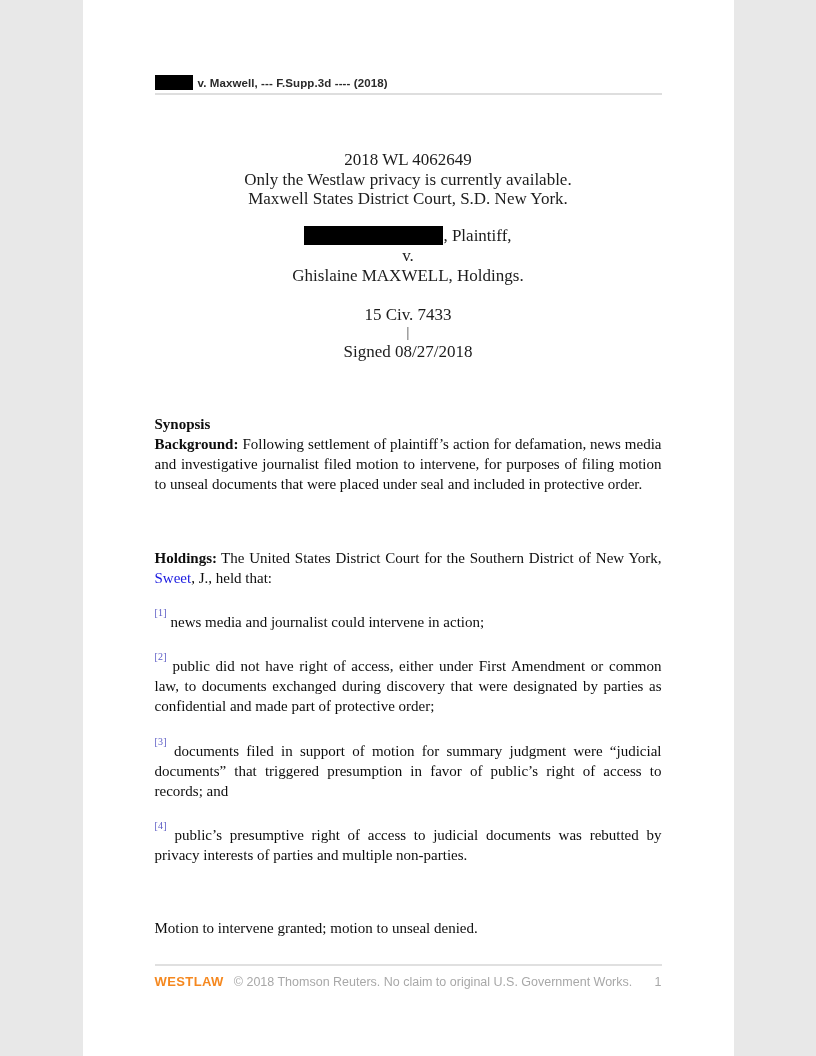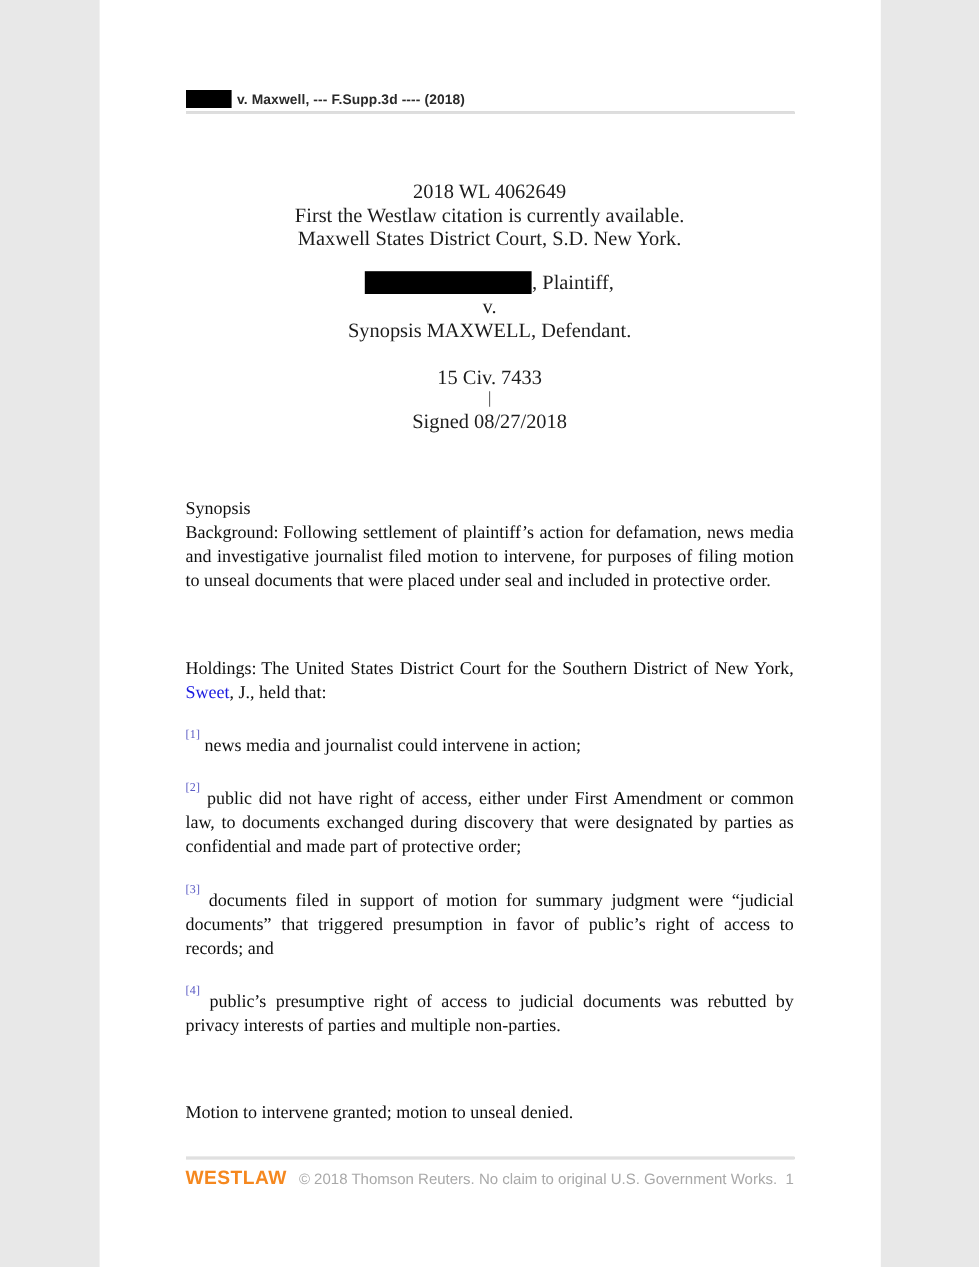--- a/index.html
+++ b/index.html
@@ -66,21 +66,21 @@
   .docket-sep { font-size: 14px; line-height: 18px; color: #333; }
 
   
   .body-text {
     font-size: 15px;
     line-height: 20px;
     text-align: justify;
     color: #0d0d0d;
   }
   .synopsis-block { margin-top: 52px; }
-  .bold-label { font-weight: normal; padding-right: 4px; }
+  .bold-label { font-weight: bold; padding-right: 4px; }
   .holdings-intro { margin-top: 54px; }
   .judge-link { color: #1a1ae0; }
   .holding-item { margin-top: 20px; }
   .holding-item.h3gap { margin-top: 21px; }
   .fn-sup {
     font-size: 10px;
     color: #5a5ac4;
     position: relative;
     top: -4.5px;
     letter-spacing: 0.2px;
@@ -102,47 +102,47 @@
   .footer-row {
     margin-top: 8px;
     display: flex;
     align-items: baseline;
     font-family: "Liberation Sans", sans-serif;
     font-size: 12.5px;
     color: #a8a8a8;
   }
   .footer-brand {
     font-weight: bold;
-    font-size: 16px;
+    font-size: 13px;
     letter-spacing: 0.4px;
     color: #f5881f;
     margin-right: 10px;
   }
   .footer-spacer { flex: 1; }
   .footer-page { color: #a8a8a8; }
 </style>
 </head>
 <body>
 
 <div class="page">
   <div class="content">
 
     <div class="doc-header"><span class="redaction header-redaction"></span><span>v. Maxwell, --- F.Supp.3d ---- (2018)</span></div>
     <div class="header-rule"></div>
 
     <div class="center-block citation-block">
       <div>2018 WL 4062649</div>
-      <div>First the Westlaw citation is currently available.</div>
+      <div>Only the Westlaw privacy is currently available.</div>
       <div>Maxwell States District Court, S.D. New York.</div>
     </div>
 
     <div class="center-block party-block">
       <div><span class="redaction party-redaction"></span><span>, Plaintiff,</span></div>
       <div>v.</div>
-      <div>Synopsis MAXWELL, Defendant.</div>
+      <div>Ghislaine MAXWELL, Holdings.</div>
     </div>
 
     <div class="center-block docket-block">
       <div>15 Civ. 7433</div>
       <div class="docket-sep">|</div>
       <div>Signed 08/27/2018</div>
     </div>
 
     <div class="body-text synopsis-block">
       <div><span class="bold-label" style="padding-right:0">Synopsis</span></div>

